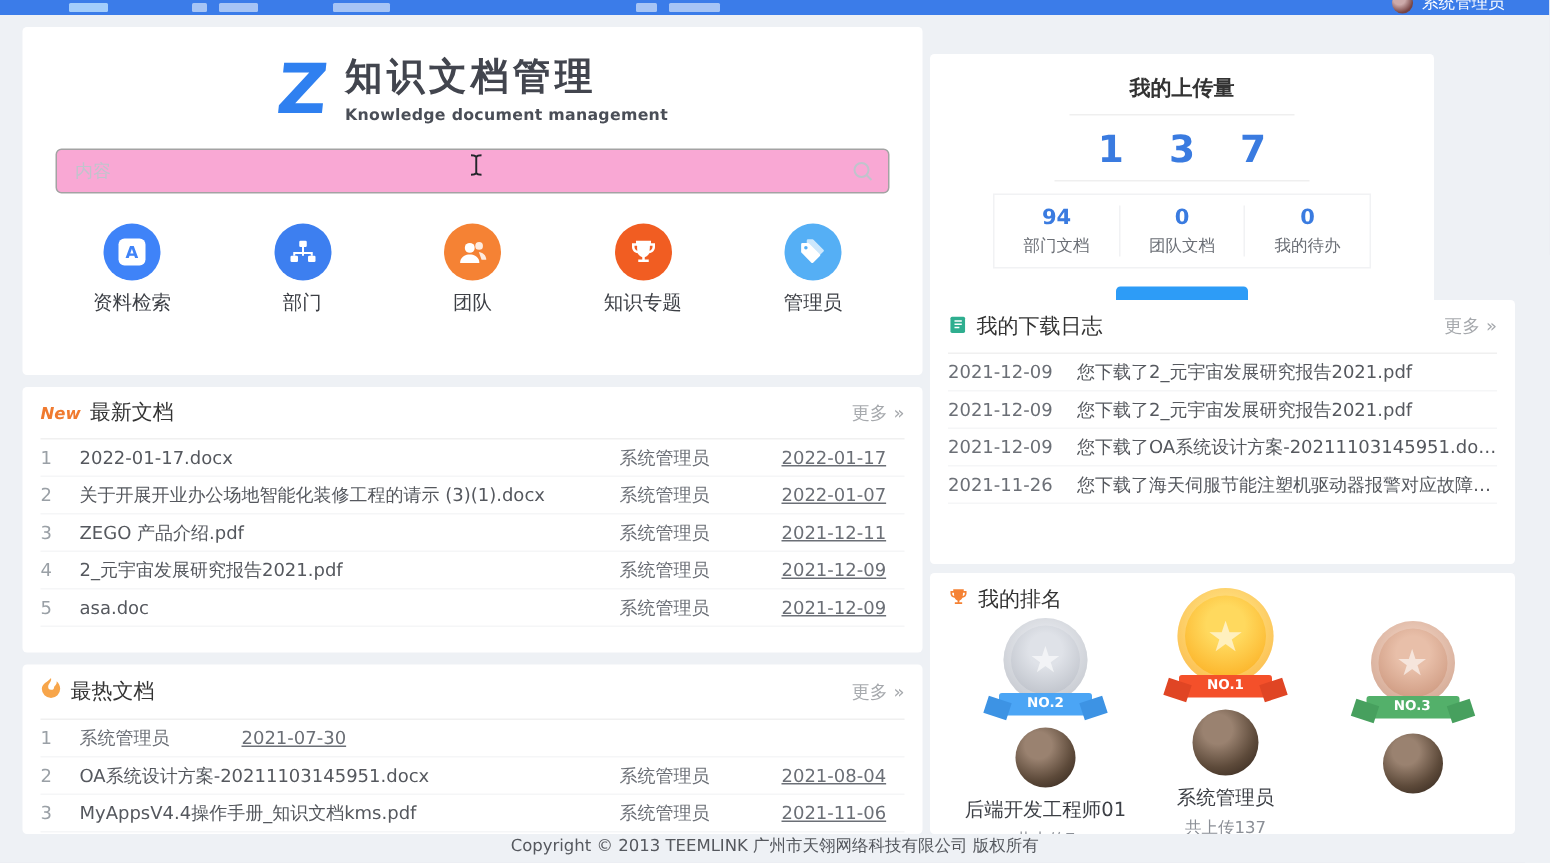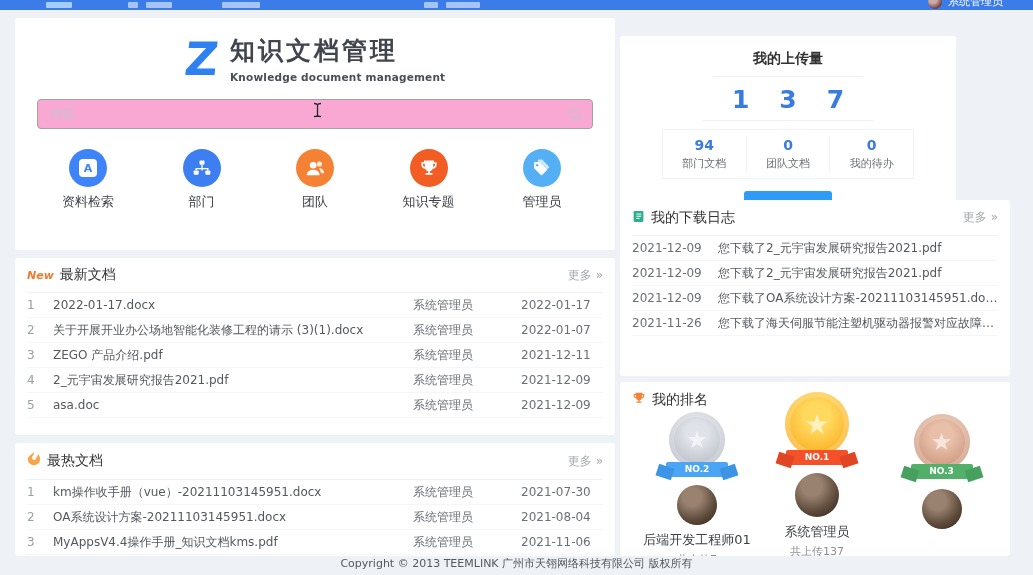--- a/index.html
+++ b/index.html
@@ -51,21 +51,21 @@
   .c-admin  { background:var(--icon-admin,#55aff5); }
   .c-search .qn-doc-a { color:#3f83f8; }
 
   
   #card-latest { left:15px; top:258px; width:600px; height:177px; }
   #card-hot { left:15px; top:443px; width:600px; height:113px; overflow:hidden; }
   .doc-row { display:flex; align-items:center; height:25px; margin:0 12px; border-bottom:1px solid #f5f6f7; font-size:12px; cursor:pointer; }
   .doc-idx { width:26px; color:#9aa0a6; }
   .doc-title { flex:1; color:#55585e; white-space:nowrap; overflow:hidden; text-overflow:ellipsis; padding-right:8px; }
   .doc-author { width:108px; color:#6b6f76; }
-  .doc-date { width:82px; color:#6b6f76; }
+  .doc-date { width:82px; color:#6b6f76;text-decoration:underline; }
   .new-ico { font-size:11px; font-weight:bold; font-style:italic; color:#f07a2f; }
 
   
   #card-upload { left:620px; top:36px; width:336px; height:177px; }
   .up-title { text-align:center; font-size:14px; font-weight:bold; color:#333; padding-top:14px; }
   .up-underline { width:150px; margin:8px auto 0; border-bottom:1px solid #efefef; }
   .digits { display:flex; justify-content:center; gap:30px; margin-top:8px; font-size:25px; font-weight:bold; color:var(--accent-blue,#3a7be0); }
   .digits-underline { width:170px; margin:6px auto 0; border-bottom:1px solid #efefef; }
   .stats-box { width:252px; margin:8px auto 0; border:1px solid #f1f2f4; display:flex; padding:7px 0; }
   .stat { flex:1; text-align:center; }
@@ -243,21 +243,20 @@
         <svg width="14" height="16" viewBox="0 0 24 26">
             <path d="M12 1c1.2 4.5-3.2 6.2-3.2 10a3.4 3.4 0 0 0 6.8.3C16.8 8.8 19 8.2 18.4 4.6 21 6.8 22.5 10 22.5 13.4a10.5 10.5 0 1 1-21 0C1.5 7.2 8.8 5.4 12 1z" fill="#f7a54a"></path>
           </svg>
       </span>
       <span class="sec-title">最热文档</span>
       <span class="more-link">更多 »</span>
     </div>
     <div class="hrule"></div>
     <div class="doc-row">
       <span class="doc-idx">1</span>
-      <span class="doc-title">km操作收手册（vue）-20211103145951.docx</span>
       <span class="doc-author">系统管理员</span>
       <span class="doc-date">2021-07-30</span>
     </div>
     <div class="doc-row">
       <span class="doc-idx">2</span>
       <span class="doc-title">OA系统设计方案-20211103145951.docx</span>
       <span class="doc-author">系统管理员</span>
       <span class="doc-date">2021-08-04</span>
     </div>
     <div class="doc-row">

